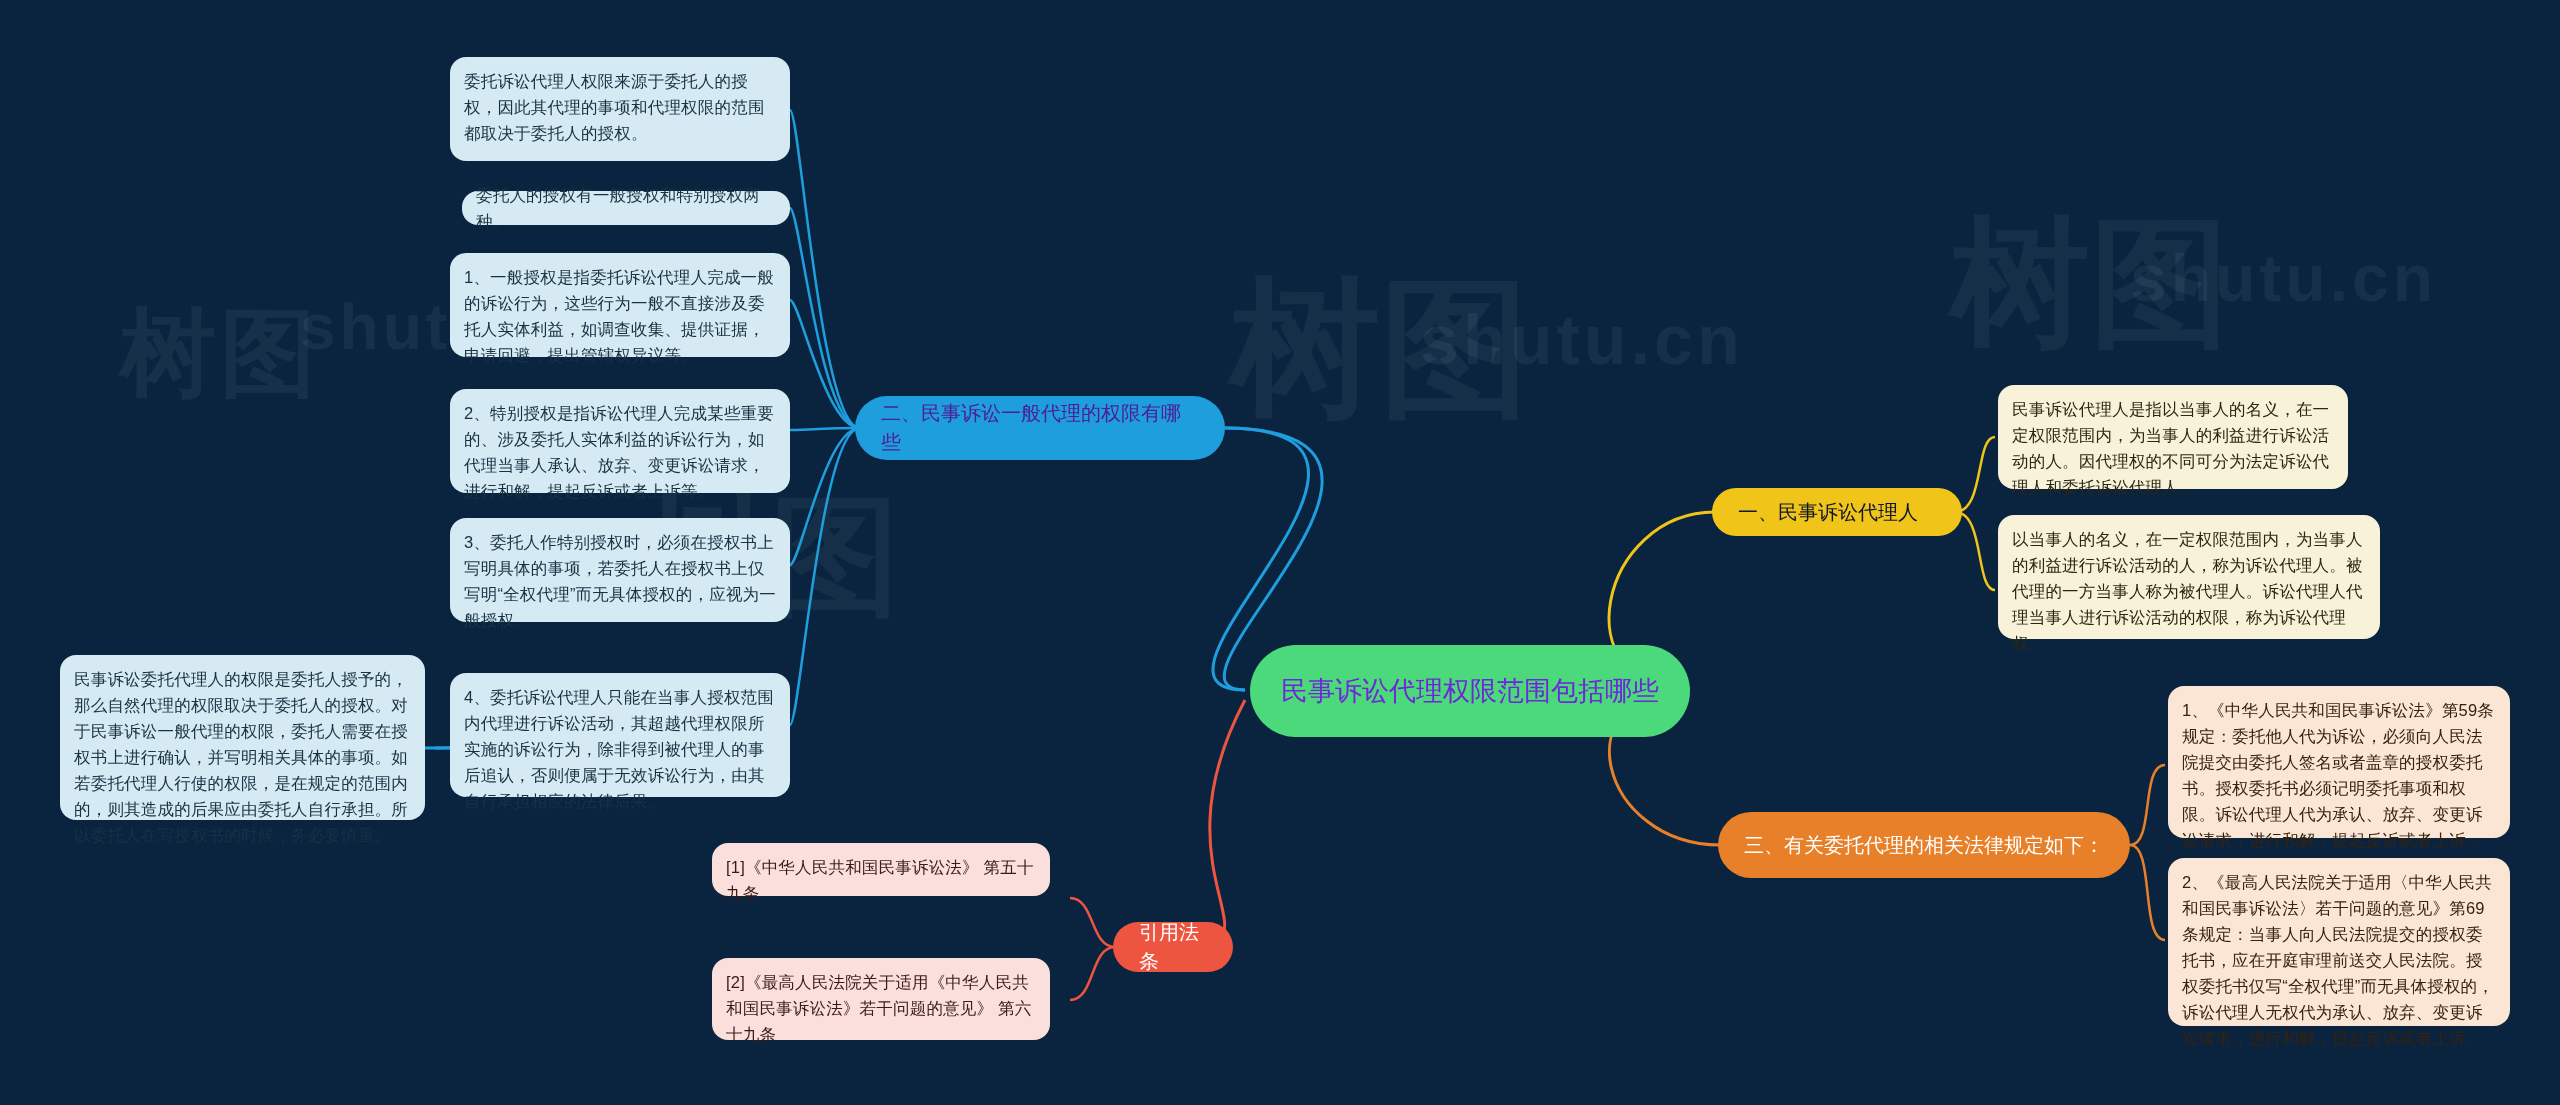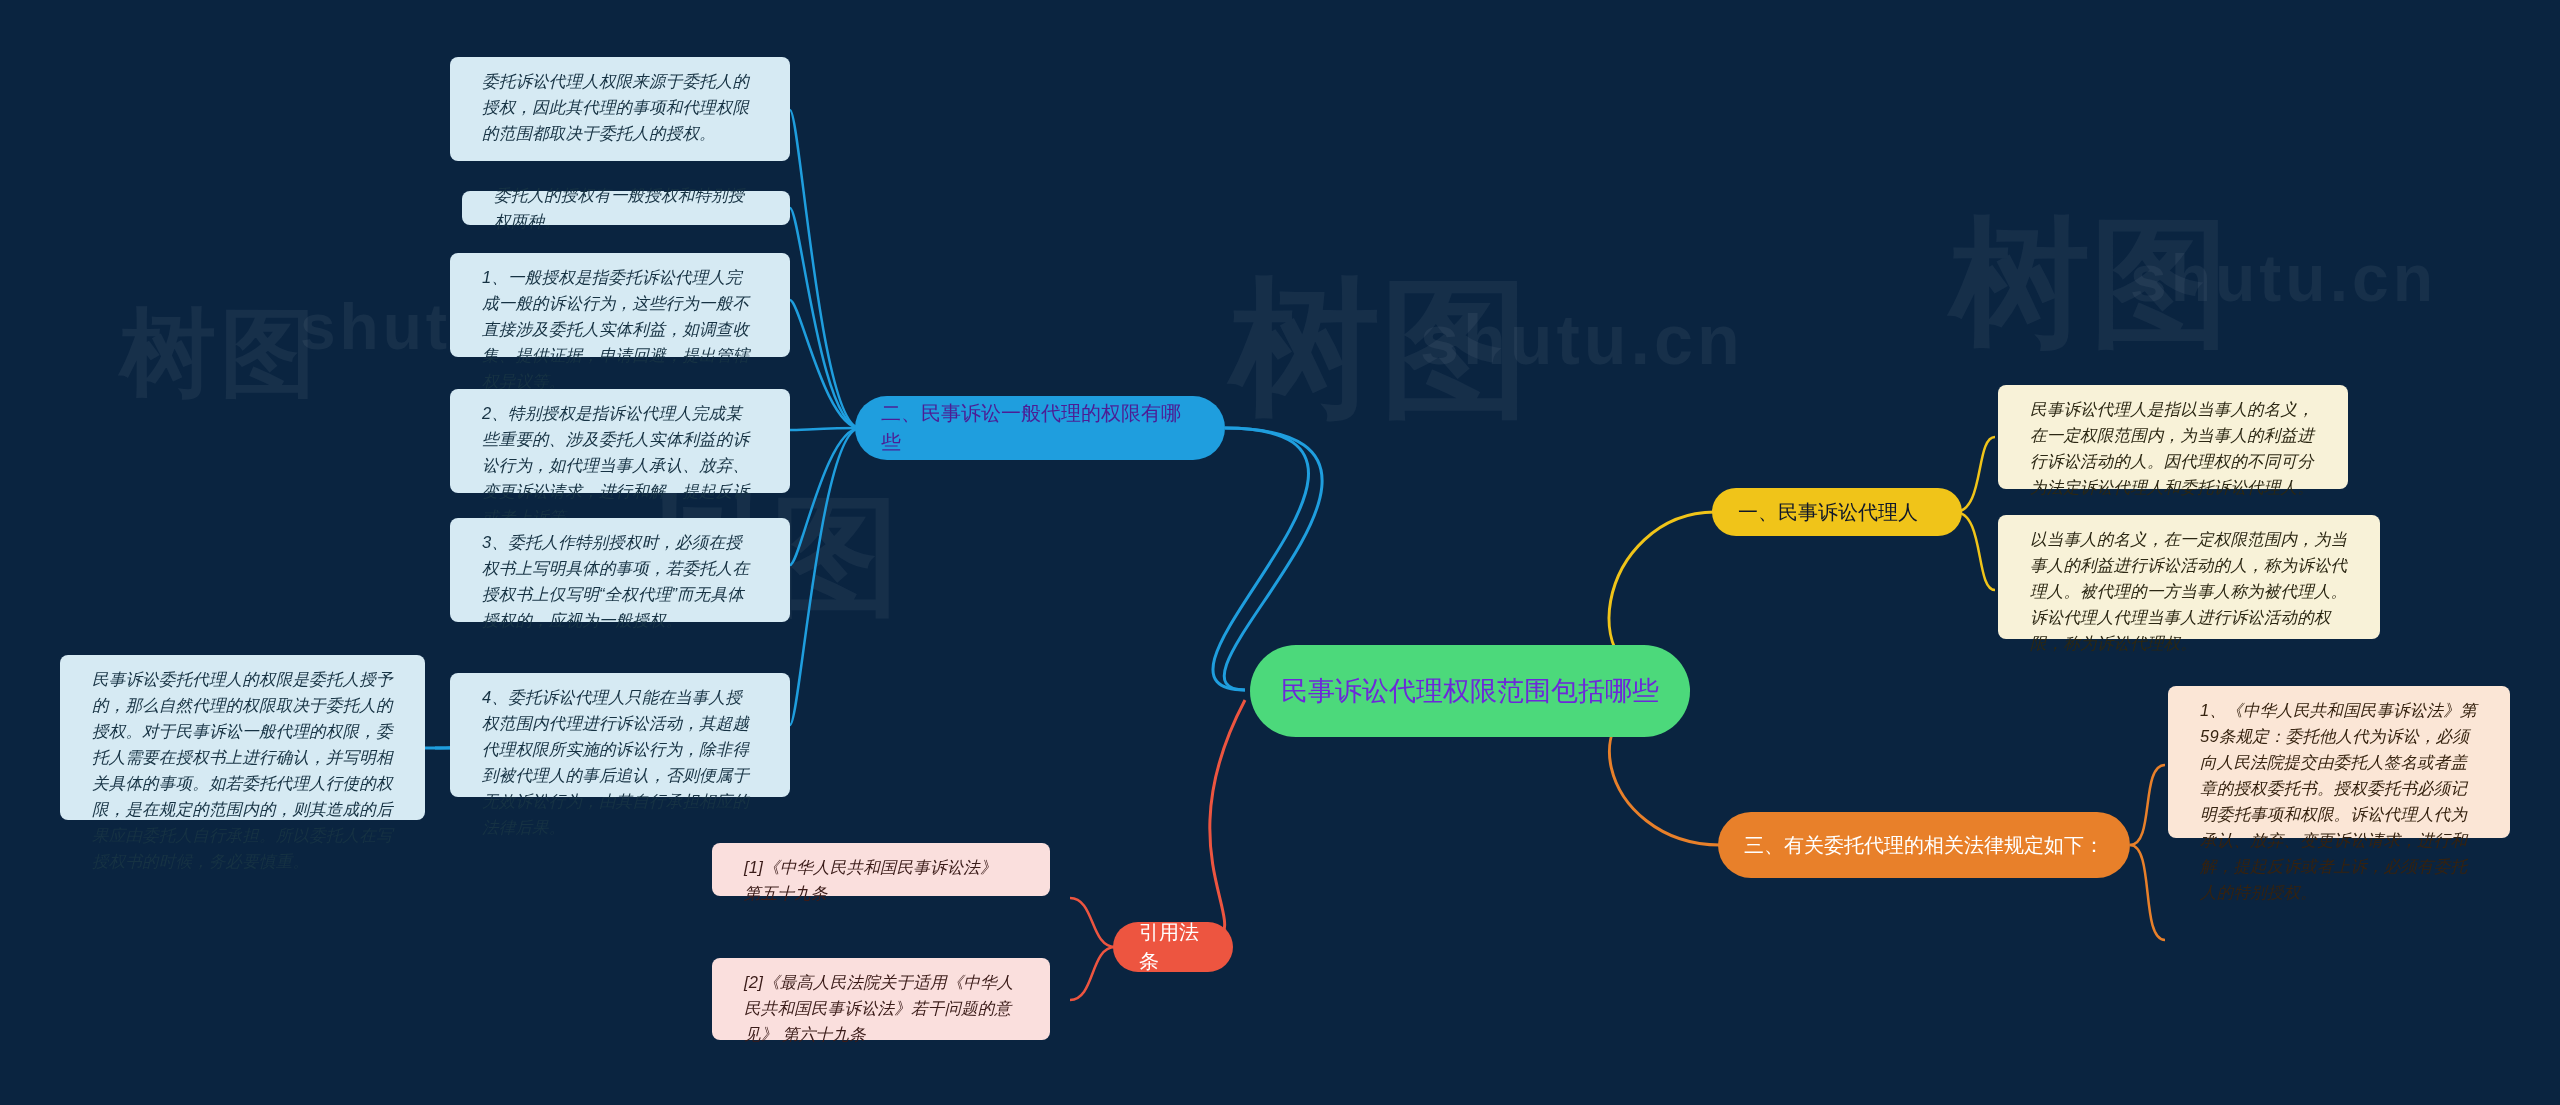--- a/index.html
+++ b/index.html
@@ -25,22 +25,22 @@
     border-radius:40px;display:flex;align-items:center;
     font-size:20px;line-height:1.45;padding:12px 26px;box-sizing:border-box;
   }
   .branch.blue{background:#1f9ede;color:#4c1d95;}
   .branch.yellow{background:#f0c419;color:#0f172a;}
   .branch.orange{background:#e8802a;color:#ffffff;}
   .branch.red{background:#ed5540;color:#ffffff;justify-content:center;}
 
   
   .card{
-    border-radius:8px;box-sizing:border-box;font-size:16.5px;line-height:1.58;
-    padding:11px 32px;letter-spacing:0.2px;font-style:italic;
+    border-radius:16px;box-sizing:border-box;font-size:16.5px;line-height:1.58;
+    padding:11px 14px;letter-spacing:0.2px;
   }
   .card.ltblue{background:#d6eaf3;color:#163243;}
   .card.cream{background:#f8f2d8;color:#2b2713;}
   .card.peach{background:#fbe6d6;color:#35220f;}
   .card.pink{background:#fadfdd;color:#3a1b18;}
 </style>
 </head>
 <body>
 
 <div id="canvas">
@@ -107,18 +107,19 @@
   <div class="node card ltblue" style="left:450px;top:673px;width:340px;height:124px;">4、委托诉讼代理人只能在当事人授权范围内代理进行诉讼活动，其超越代理权限所实施的诉讼行为，除非得到被代理人的事后追认，否则便属于无效诉讼行为，由其自行承担相应的法律后果。</div>
 
   <div class="node card ltblue" style="left:60px;top:655px;width:365px;height:165px;">民事诉讼委托代理人的权限是委托人授予的，那么自然代理的权限取决于委托人的授权。对于民事诉讼一般代理的权限，委托人需要在授权书上进行确认，并写明相关具体的事项。如若委托代理人行使的权限，是在规定的范围内的，则其造成的后果应由委托人自行承担。所以委托人在写授权书的时候，务必要慎重。</div>
 
   <div class="node card cream" style="left:1998px;top:385px;width:350px;height:104px;">民事诉讼代理人是指以当事人的名义，在一定权限范围内，为当事人的利益进行诉讼活动的人。因代理权的不同可分为法定诉讼代理人和委托诉讼代理人。</div>
 
   <div class="node card cream" style="left:1998px;top:515px;width:382px;height:124px;">以当事人的名义，在一定权限范围内，为当事人的利益进行诉讼活动的人，称为诉讼代理人。被代理的一方当事人称为被代理人。诉讼代理人代理当事人进行诉讼活动的权限，称为诉讼代理权。</div>
 
   <div class="node card peach" style="left:2168px;top:686px;width:342px;height:152px;">1、《中华人民共和国民事诉讼法》第59条规定：委托他人代为诉讼，必须向人民法院提交由委托人签名或者盖章的授权委托书。授权委托书必须记明委托事项和权限。诉讼代理人代为承认、放弃、变更诉讼请求，进行和解，提起反诉或者上诉，必须有委托人的特别授权。</div>
 
+  <div class="node card peach" style="left:2168px;top:858px;width:342px;height:168px;">2、《最高人民法院关于适用〈中华人民共和国民事诉讼法〉若干问题的意见》第69条规定：当事人向人民法院提交的授权委托书，应在开庭审理前送交人民法院。授权委托书仅写“全权代理”而无具体授权的，诉讼代理人无权代为承认、放弃、变更诉讼请求，进行和解，提起反诉或者上诉。</div>
 
   <div class="node card pink" style="left:712px;top:835px;width:338px;height:53px;margin-top:8px;">[1]《中华人民共和国民事诉讼法》 第五十九条</div>
 
   <div class="node card pink" style="left:712px;top:958px;width:338px;height:82px;">[2]《最高人民法院关于适用《中华人民共和国民事诉讼法》若干问题的意见》 第六十九条</div>
 
 </div>
 
 </body></html>

